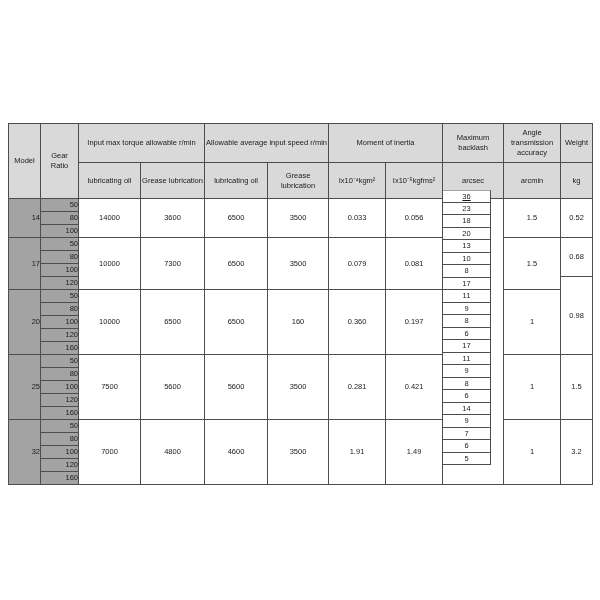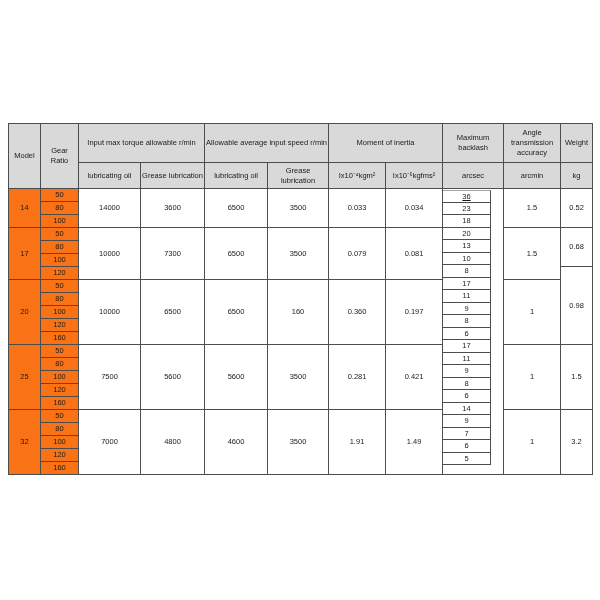--- a/index.html
+++ b/index.html
@@ -5,24 +5,24 @@
   html,body{margin:0;padding:0;background:#fff;}
   #stage{position:relative;width:600px;height:600px;background:#fff;overflow:hidden;
          font-family:"Liberation Sans", sans-serif;color:#1a1a1a;}
   table#spec{position:absolute;left:8px;top:123px;width:584px;border-collapse:collapse;
              table-layout:fixed;border:1px solid #4d4d4d;}
   #spec th,#spec td{border:1px solid #4d4d4d;font-weight:normal;text-align:center;
              vertical-align:middle;padding:0;font-size:7.5px;line-height:1.3;color:#1a1a1a;
              overflow:hidden;}
   #spec thead th{background:#d9d9d9;}
   #spec thead tr.hrow1{height:39px;}
-  #spec thead tr.hrow2{height:26px;}
+  #spec thead tr.hrow2{height:36px;}
   #spec tbody tr{height:13px;}
   #spec td{background:#ffffff;}
-  #spec td.gray{background:#f97316;}
+  #spec td.gray{background:#a3a3a3;text-align:right;}
   #spec td.bl{border-top:none;border-bottom:none;}
   th.prewrap{white-space:pre-line;}
   th.pad{padding:0 3px;}
   
   #bl-overlay{position:absolute;left:443px;top:190px;width:48px;background:#fff;}
   #bl-overlay .blc{box-sizing:border-box;height:12.5px;line-height:11.5px;font-size:7.5px;
        text-align:center;border-right:1px solid #4d4d4d;border-bottom:1px solid #4d4d4d;
        background:#fff;color:#1a1a1a;}
   #bl-overlay .blc.first{border-top:1px solid #a3a3a3;text-decoration:underline;}
 </style>
@@ -70,21 +70,21 @@
     </thead>
     <tbody id="spec-body">
         <tr>
           <td class="gray" rowspan="3">14</td>
           <td class="gray">50</td>
           <td rowspan="3">14000</td>
           <td rowspan="3">3600</td>
           <td rowspan="3">6500</td>
           <td rowspan="3">3500</td>
           <td rowspan="3">0.033</td>
-          <td rowspan="3">0.034</td>
+          <td rowspan="3">0.056</td>
           <td class="bl"></td>
           <td rowspan="3">1.5</td>
           <td rowspan="3">0.52</td>
         </tr>
         <tr>
           <td class="gray">80</td>
           <td class="bl"></td>
         </tr>
         <tr>
           <td class="gray">100</td>

